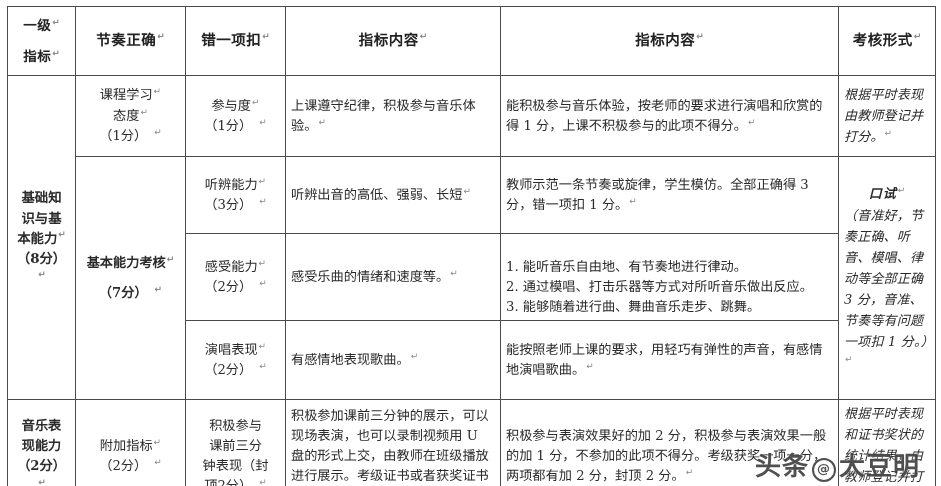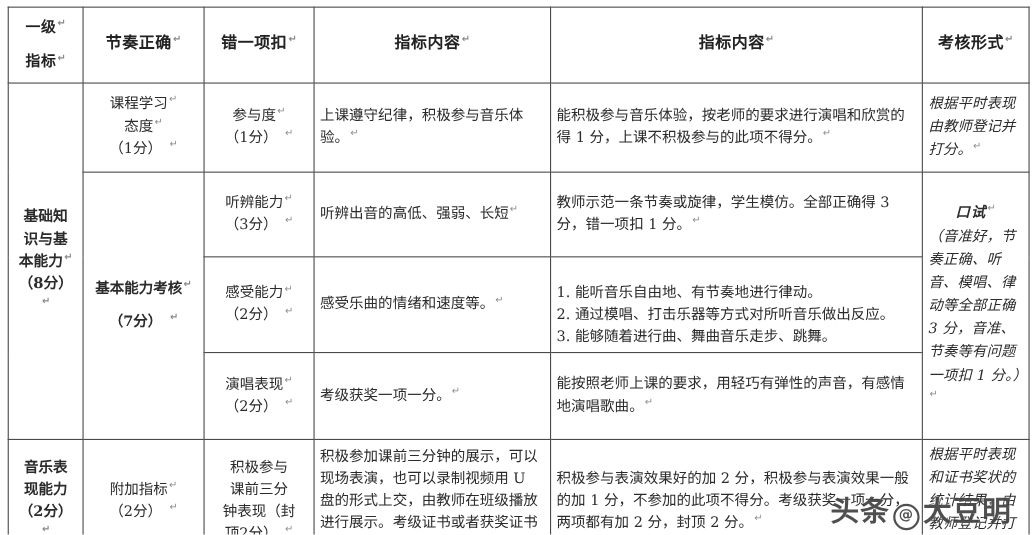--- a/index.html
+++ b/index.html
@@ -194,21 +194,21 @@
 3. 能够随着进行曲、舞曲音乐走步、跳舞。</span>
         </td>
       </tr>
 
       <tr>
         <td class="body ctr" style="height:72px">
           <span class="blockline">演唱表现<span class="cr">↵</span></span>
           <span class="blockline">（2分）<span class="gap"></span><span class="cr">↵</span></span>
         </td>
         <td class="body just">
-          <span>考级获奖一项一分。</span><span class="cr">↵</span>
+          <span>有感情地表现歌曲。</span><span class="cr">↵</span>
         </td>
         <td class="body just">
           <span>能按照老师上课的要求，用轻巧有弹性的声音，有感情地演唱歌曲。</span><span class="cr">↵</span>
         </td>
       </tr>
 
       <tr>
         <td class="body ctr-v" style="height:102px">
           <span class="blockline">音乐表</span>
           <span class="blockline">现能力</span>

